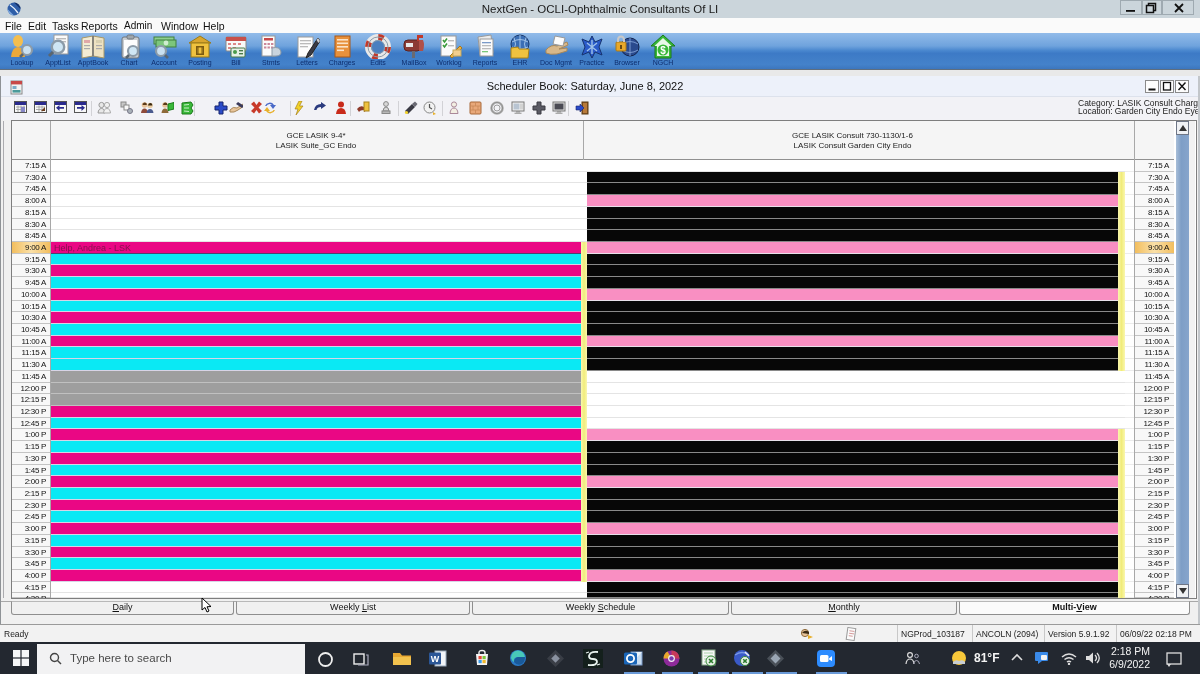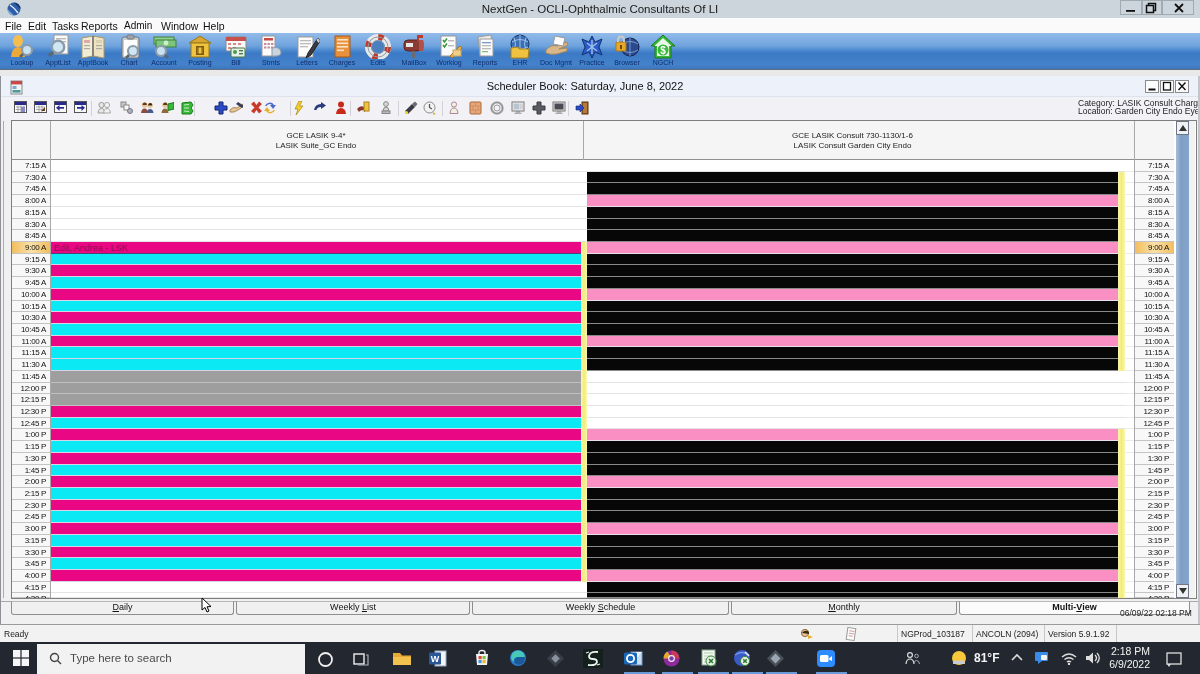--- a/index.html
+++ b/index.html
@@ -854,21 +854,21 @@
   </div>
 <div class="abs" style="left:1135px;top:593px;width:39px;height:5px;background:#F8F8F8;border-bottom:1px solid #C4C4C4;box-sizing:border-box;"></div>
 <div class="abs" style="left:1135px;top:593px;width:39px;height:5px;overflow:hidden;">
     <div style="margin-top:1px;width:34px;text-align:right;font-size:8px;letter-spacing:-0.3px;color:#111">4:30 P</div>
   </div>
 <div class="abs" style="left:51px;top:593px;width:530px;height:5px;background:#FFFFFF;border-bottom:1px solid #E4E4E4;box-sizing:border-box;"></div>
 <div class="abs" style="left:581px;top:593px;width:6px;height:5px;background:#FFF;border-bottom:1px solid #E4E4E4;box-sizing:border-box;"></div>
 <div class="abs" style="left:587px;top:593px;width:531px;height:5px;background:#070707;border-bottom:1px solid #8A8A8A;box-sizing:border-box;"></div>
 <div class="abs" style="left:1118px;top:593px;width:7px;height:5px;background:linear-gradient(90deg,#FAF7AE,#F1EC7A,#FAF7AE);"></div>
 <div class="abs" style="left:1125px;top:593px;width:9px;height:5px;background:#FFF;border-bottom:1px solid #ECECEC;box-sizing:border-box;"></div>
-<div class="abs" style="left:54px;top:243px;font-size:9px;color:#86114E;">Edit, Andrea - LSK</div>
+<div class="abs" style="left:54px;top:243px;font-size:9px;color:#86114E;">Help, Andrea - LSK</div>
 <div class="abs" style="left:1189px;top:121px;width:6px;height:477px;background:#F2F2F2;"></div>
 <div class="abs" style="left:1176px;top:135px;width:13px;height:449px;background:linear-gradient(90deg,#A8BED8,#7E9EC6 40%,#87A5CC);"></div>
 <div class="abs" style="left:1176px;top:121px;width:13px;height:14px;background:#EFF1F4;border:1px solid #6E7686;box-sizing:border-box;"></div>
 <svg class="abs" style="left:1179px;top:125px;" width="8" height="7" viewBox="0 0 8 7">
     <path d="M4 0 L8 6 L0 6 Z" fill="#333"></path>
   </svg>
 <div class="abs" style="left:1176px;top:584px;width:13px;height:14px;background:#EFF1F4;border:1px solid #6E7686;box-sizing:border-box;"></div>
 <svg class="abs" style="left:1179px;top:588px;" width="8" height="7" viewBox="0 0 8 7">
     <path d="M4 6 L8 0 L0 0 Z" fill="#333"></path>
   </svg>
@@ -901,21 +901,21 @@
     <rect x="2" y="1" width="8" height="12" fill="#FBFBFB" stroke="#999" transform="rotate(8 6 7)"></rect>
     <path d="M4 4 H9 M4 6.5 H9 M4 9 H8" stroke="#C88" stroke-width="0.8" transform="rotate(8 6 7)"></path>
   </svg>
 <div class="abs" style="left:897px;top:625px;width:1px;height:17px;background:#C8C8C8;"></div>
 <div class="abs" style="left:901px;top:629px;font-size:8.5px;color:#222;white-space:nowrap;">NGProd_103187</div>
 <div class="abs" style="left:972px;top:625px;width:1px;height:17px;background:#C8C8C8;"></div>
 <div class="abs" style="left:976px;top:629px;font-size:8.5px;color:#222;white-space:nowrap;text-align:center;">ANCOLN (2094)</div>
 <div class="abs" style="left:1044px;top:625px;width:1px;height:17px;background:#C8C8C8;"></div>
 <div class="abs" style="left:1048px;top:629px;font-size:8.5px;color:#222;white-space:nowrap;">Version 5.9.1.92</div>
 <div class="abs" style="left:1116px;top:625px;width:1px;height:17px;background:#C8C8C8;"></div>
-<div class="abs" style="left:1120px;top:608px;font-size:8.5px;color:#222;white-space:nowrap;">06/09/22  02:18 PM</div>
+<div class="abs" style="left:1120px;top:629px;font-size:8.5px;color:#222;white-space:nowrap;">06/09/22  02:18 PM</div>
 <div class="abs" style="left:0px;top:642px;width:1200px;height:32px;background:#232830;"></div>
 <svg class="abs" style="left:13px;top:650px;" width="16" height="16" viewBox="0 0 16 16">
     <rect x="0" y="0" width="7.4" height="7.4" fill="#F5F6F7"></rect>
     <rect x="8.6" y="0" width="7.4" height="7.4" fill="#F5F6F7"></rect>
     <rect x="0" y="8.6" width="7.4" height="7.4" fill="#F5F6F7"></rect>
     <rect x="8.6" y="8.6" width="7.4" height="7.4" fill="#F5F6F7"></rect>
   </svg>
 <div class="abs" style="left:37px;top:644px;width:268px;height:30px;background:#F2F2F3;"></div>
 <svg class="abs" style="left:49px;top:652px;" width="13" height="13" viewBox="0 0 13 13">
     <circle cx="5.5" cy="5.5" r="4" fill="none" stroke="#444" stroke-width="1.4"></circle>

